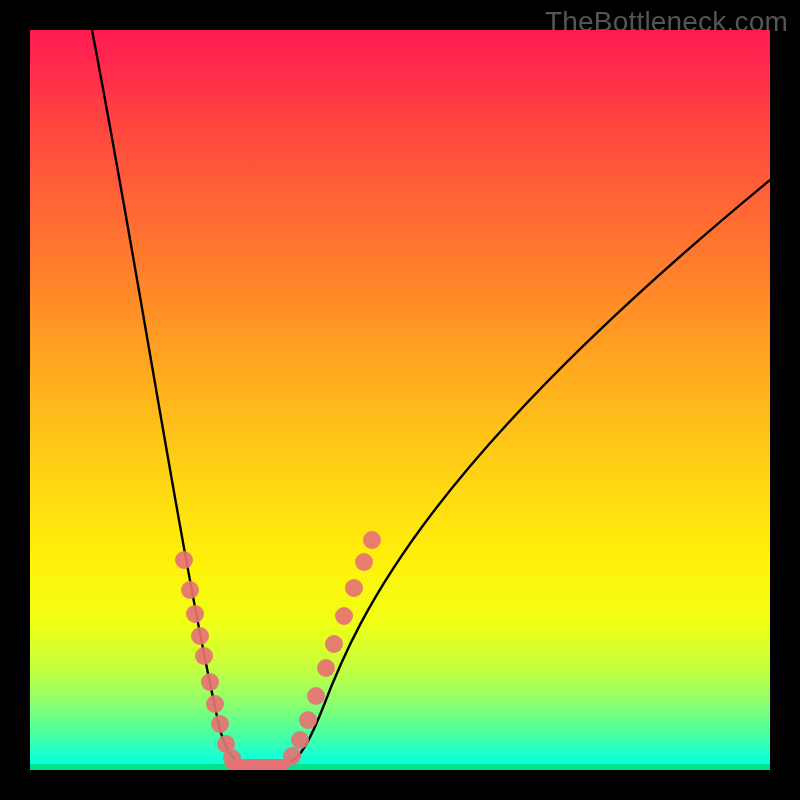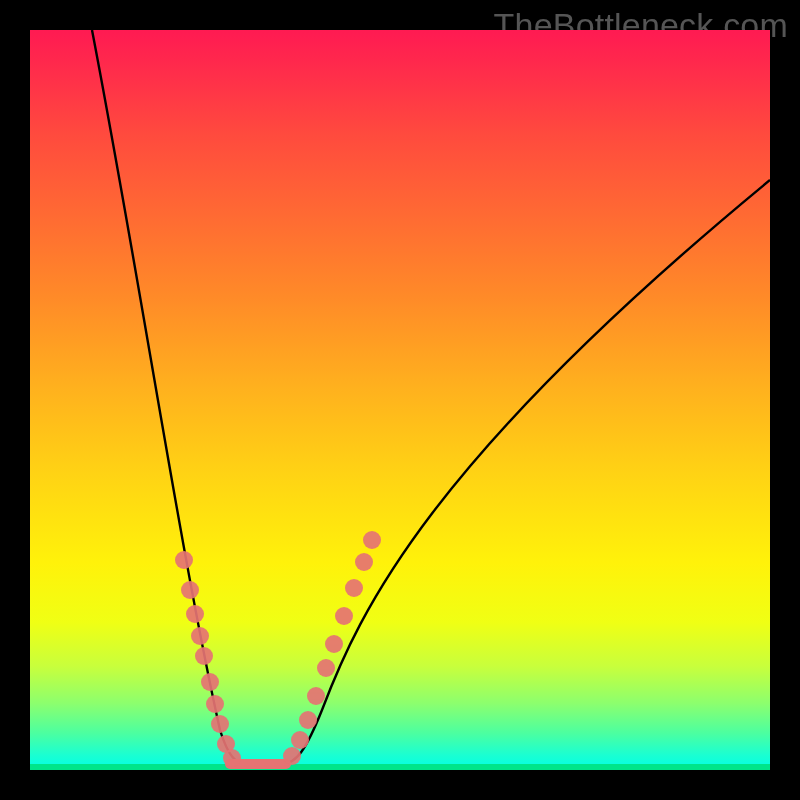--- a/index.html
+++ b/index.html
@@ -46,21 +46,21 @@
     right: 0;
     bottom: 0;
     height: 6px;
     background: #00e58a;
   }
   .watermark {
     position: absolute;
     top: 6px;
     right: 12px;
     color: #555;
-    font-size: 34px;
+    font-size: 28px;
     font-weight: 500;
     letter-spacing: 0.2px;
     user-select: none;
   }
   svg.curve {
     position: absolute;
     left: 0;
     top: 0;
     width: 740px;
     height: 740px;

